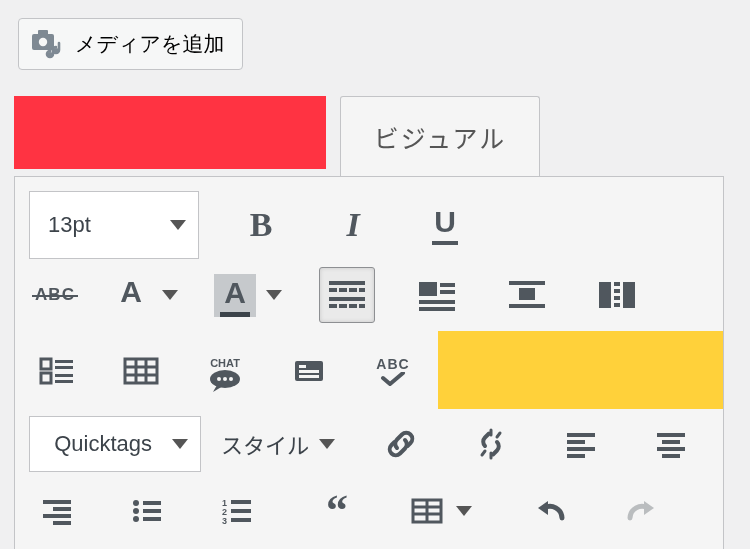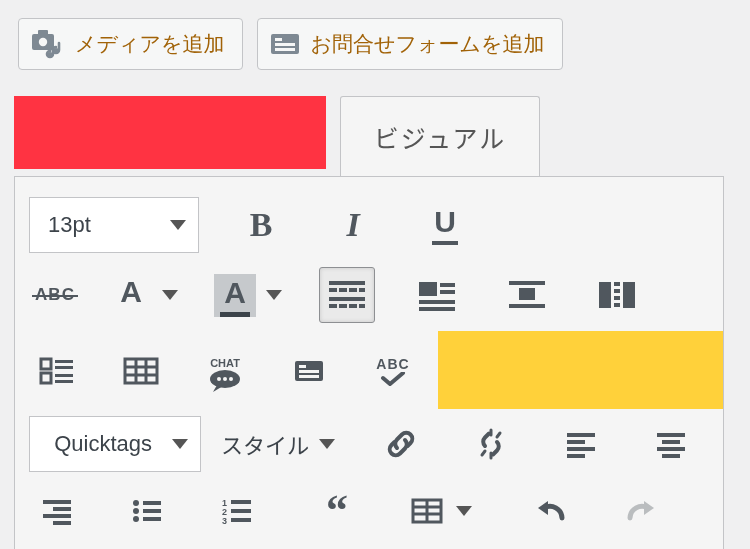--- a/index.html
+++ b/index.html
@@ -20,21 +20,21 @@
   }
   .media-btn {
     display: inline-flex;
     align-items: center;
     gap: 10px;
     background: #f6f7f7;
     border: 1px solid #c3c4c7;
     border-radius: 4px;
     padding: 10px 18px 10px 12px;
     font-size: 21px;
-    color: #a16207;
+    color: #000000;
     cursor: pointer;
   }
   .media-btn svg { display: block; }
 
   .red-block {
     position: absolute;
     left: 14px;
     top: 96px;
     width: 312px;
     height: 73px;
@@ -93,21 +93,21 @@
   .row2 { height: 72px; position: relative;}
   .row3 { height: 80px; position: relative;}
   .row4 { height: 66px; }
   .row5 { height: 68px; }
   .sel {
     display: inline-flex;
     align-items: center;
     justify-content: space-between;
     background: #fff;
     border: 1px solid #c3c4c7;
-    height: 56px;
+    height: 68px;
     padding: 0 12px 0 18px;
     font-size: 22px;
     color: #3c434a;
     cursor: pointer;
   }
   .sel .caret { margin-left: 20px; }
   .caret {
     width: 0; height: 0;
     border-left: 8px solid transparent;
     border-right: 8px solid transparent;
@@ -166,31 +166,20 @@
         <rect x="7" y="1" width="10" height="6" rx="1" fill="#7e8993"></rect>
         <circle cx="12" cy="13" r="4.2" fill="#f6f7f7"></circle>
         <path d="M22 18 v7 a3 3 0 1 1 -3 -3" fill="none" stroke="#7e8993" stroke-width="2.6" stroke-linecap="round"></path>
         <circle cx="19" cy="26" r="3" fill="#7e8993"></circle>
         <path d="M28 14 v7 a3 3 0 1 1 -3 -3" fill="none" stroke="#7e8993" stroke-width="2.6" stroke-linecap="round"></path>
         <circle cx="25" cy="22" r="3" fill="#7e8993"></circle>
       </svg>
     </span>
     <span>メディアを追加</span>
   </button>
-  <button class="media-btn">
-    <span>
-      <svg width="30" height="26" viewBox="0 0 30 26">
-        <rect x="1" y="3" width="28" height="20" rx="2" fill="#7e8993"></rect>
-        <rect x="5" y="7" width="7" height="3" fill="#f6f7f7"></rect>
-        <rect x="5" y="12" width="20" height="3" fill="#f6f7f7"></rect>
-        <rect x="5" y="17" width="20" height="3" fill="#f6f7f7"></rect>
-      </svg>
-    </span>
-    <span>お問合せフォームを追加</span>
-  </button>
 </div>
 
 <div class="red-block"></div>
 
 <div class="tabs">
   <div class="tab active">
     <span>ビジュアル</span>
   </div>
 </div>
 

